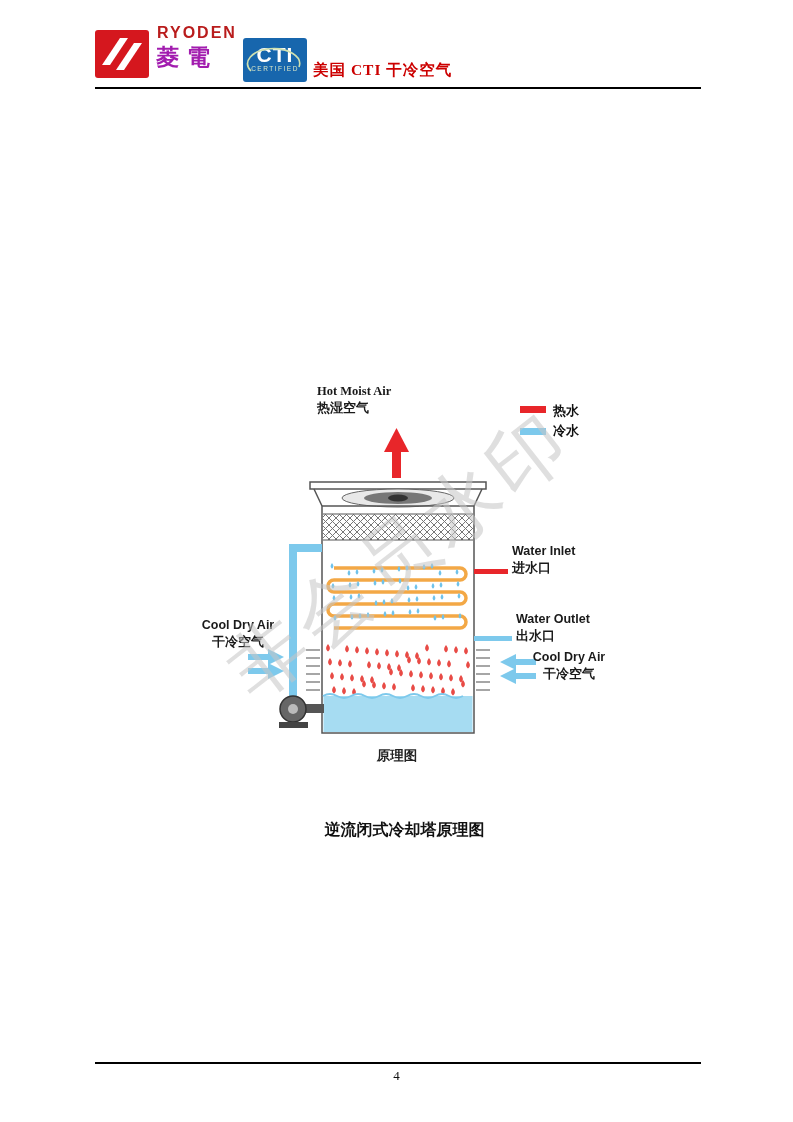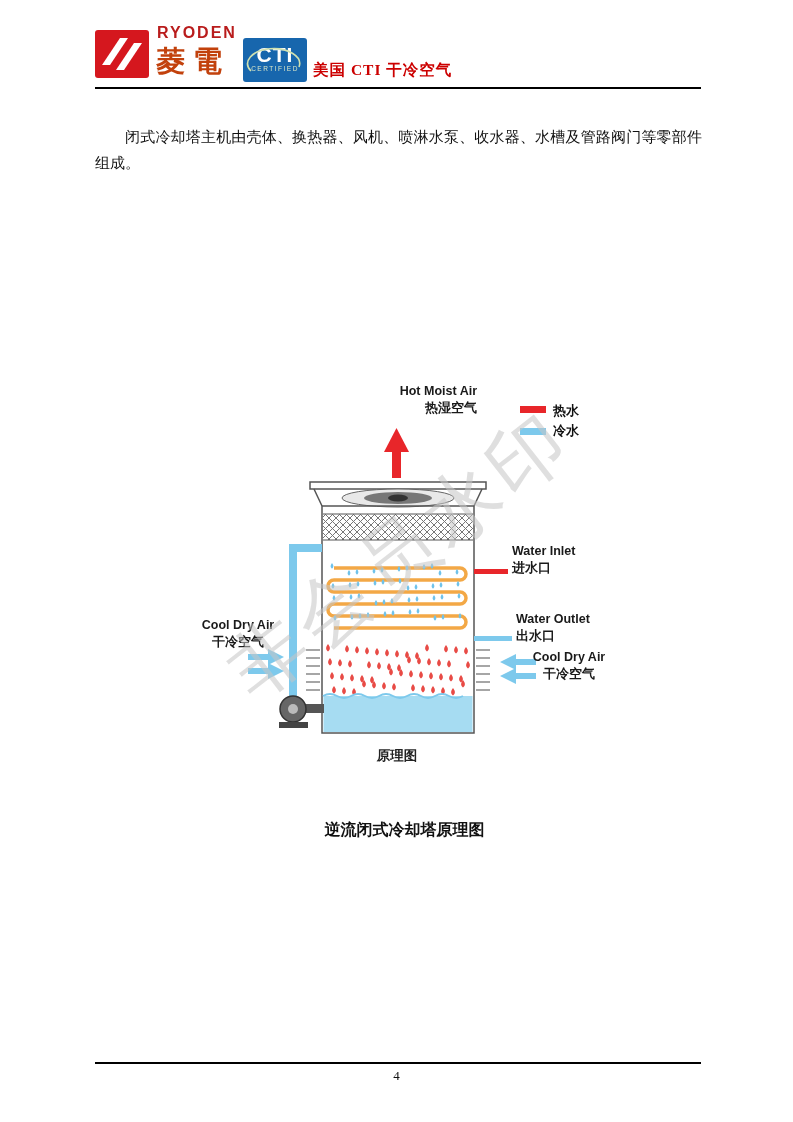--- a/index.html
+++ b/index.html
@@ -11,22 +11,22 @@
   }
 
   
   .ryoden-mark { position:absolute; left:95px; top:30px; }
   .ryoden-en {
     position:absolute; left:157px; top:24px; color:#b91c1c;
     font-family:"Liberation Sans", sans-serif; font-weight:bold;
     font-size:16px; letter-spacing:2px;
   }
   .ryoden-zh {
-    position:absolute; left:156px; top:42px; color:#c2410c;
-    font-weight:bold; font-size:29px; letter-spacing:8px;
+    position:absolute; left:156px; top:42px; color:#a21caf;
+    font-weight:bold; font-size:23px; letter-spacing:8px;
   }
   .cti-box {
     position:absolute; left:243px; top:38px; width:64px; height:44px;
     background:#1766ad; border-radius:3px; color:#fff; text-align:center;
     font-family:"Liberation Sans", sans-serif; overflow:hidden;
   }
   .cti-text { font-weight:bold; font-size:21px; letter-spacing:1px; margin-top:6px; line-height:21px; }
   .cti-sub { font-size:6.5px; letter-spacing:1.5px; color:#d9e6c8; }
   .cti-swoosh { position:absolute; left:0; top:0; }
   .cert-label {
@@ -42,21 +42,21 @@
     font-size:15px; line-height:26px; text-indent:2em;
     text-align:justify; margin-bottom:7px;
   }
 
   
   .diagram { position:absolute; left:0; top:378px; width:793px; height:400px; }
   .tower-svg { position:absolute; left:0; top:0; }
   .dlabel { position:absolute; font-family:"Liberation Sans", sans-serif; color:#1a1a1a; }
   .dlabel .en { font-weight:bold; font-size:12.5px; line-height:15px; }
   .dlabel .zh { font-weight:bold; font-size:13px; line-height:17px; }
-  .hot-moist { left:317px; top:6px; width:160px; text-align:right; }
+  .hot-moist { left:317px; top:6px; width:160px; text-align:left;font-family:Liberation Serif, serif; }
   .legend-label { position:absolute; left:553px; font-weight:bold; font-size:13px; font-family:"Liberation Sans", sans-serif; }
   .legend-hot { top:24px; }
   .legend-cold { top:44px;font-family:Liberation Mono, monospace; }
   .water-inlet-label { left:512px; top:166px; width:100px; }
   .water-outlet-label { left:516px; top:234px; width:110px; }
   .cool-left { left:181px; top:240px; width:114px; text-align:center; }
   .cool-right { left:524px; top:272px; width:90px; text-align:center; }
   .schematic-caption {
     position:absolute; left:317px; top:369px; width:160px; text-align:center;
     font-size:13.5px; font-weight:600; color:#222;
@@ -99,21 +99,20 @@
       <path d="M8 33 A 26 15 0 1 1 56 29" stroke="#cfe0b0" stroke-width="1.6" fill="none"></path>
     </svg>
     <div class="cti-text">CTI</div>
     <div class="cti-sub">CERTIFIED</div>
   </div>
 
   <div class="cert-label">美国 CTI 干冷空气</div>
   <div class="header-rule"></div>
 
   <div class="paragraphs">
-    <p>闭式冷却塔主机由壳体、换热器、风机、喷淋水泵、收水器、水槽及管路阀门等零部件组成。</p>
   </div>
 
   <div class="diagram">
     <svg class="tower-svg" width="793" height="400" viewBox="0 0 793 400">
       <defs>
         <pattern id="hatch" width="7" height="7" patternUnits="userSpaceOnUse">
           <path d="M0 0 L7 7 M7 0 L0 7" stroke="#777" stroke-width="1"></path>
         </pattern>
         <path id="dropShape" d="M0 -4 C2.6 -0.8 2.4 1.6 0 3.6 C-2.4 1.6 -2.6 -0.8 0 -4 Z"></path>
       </defs>

